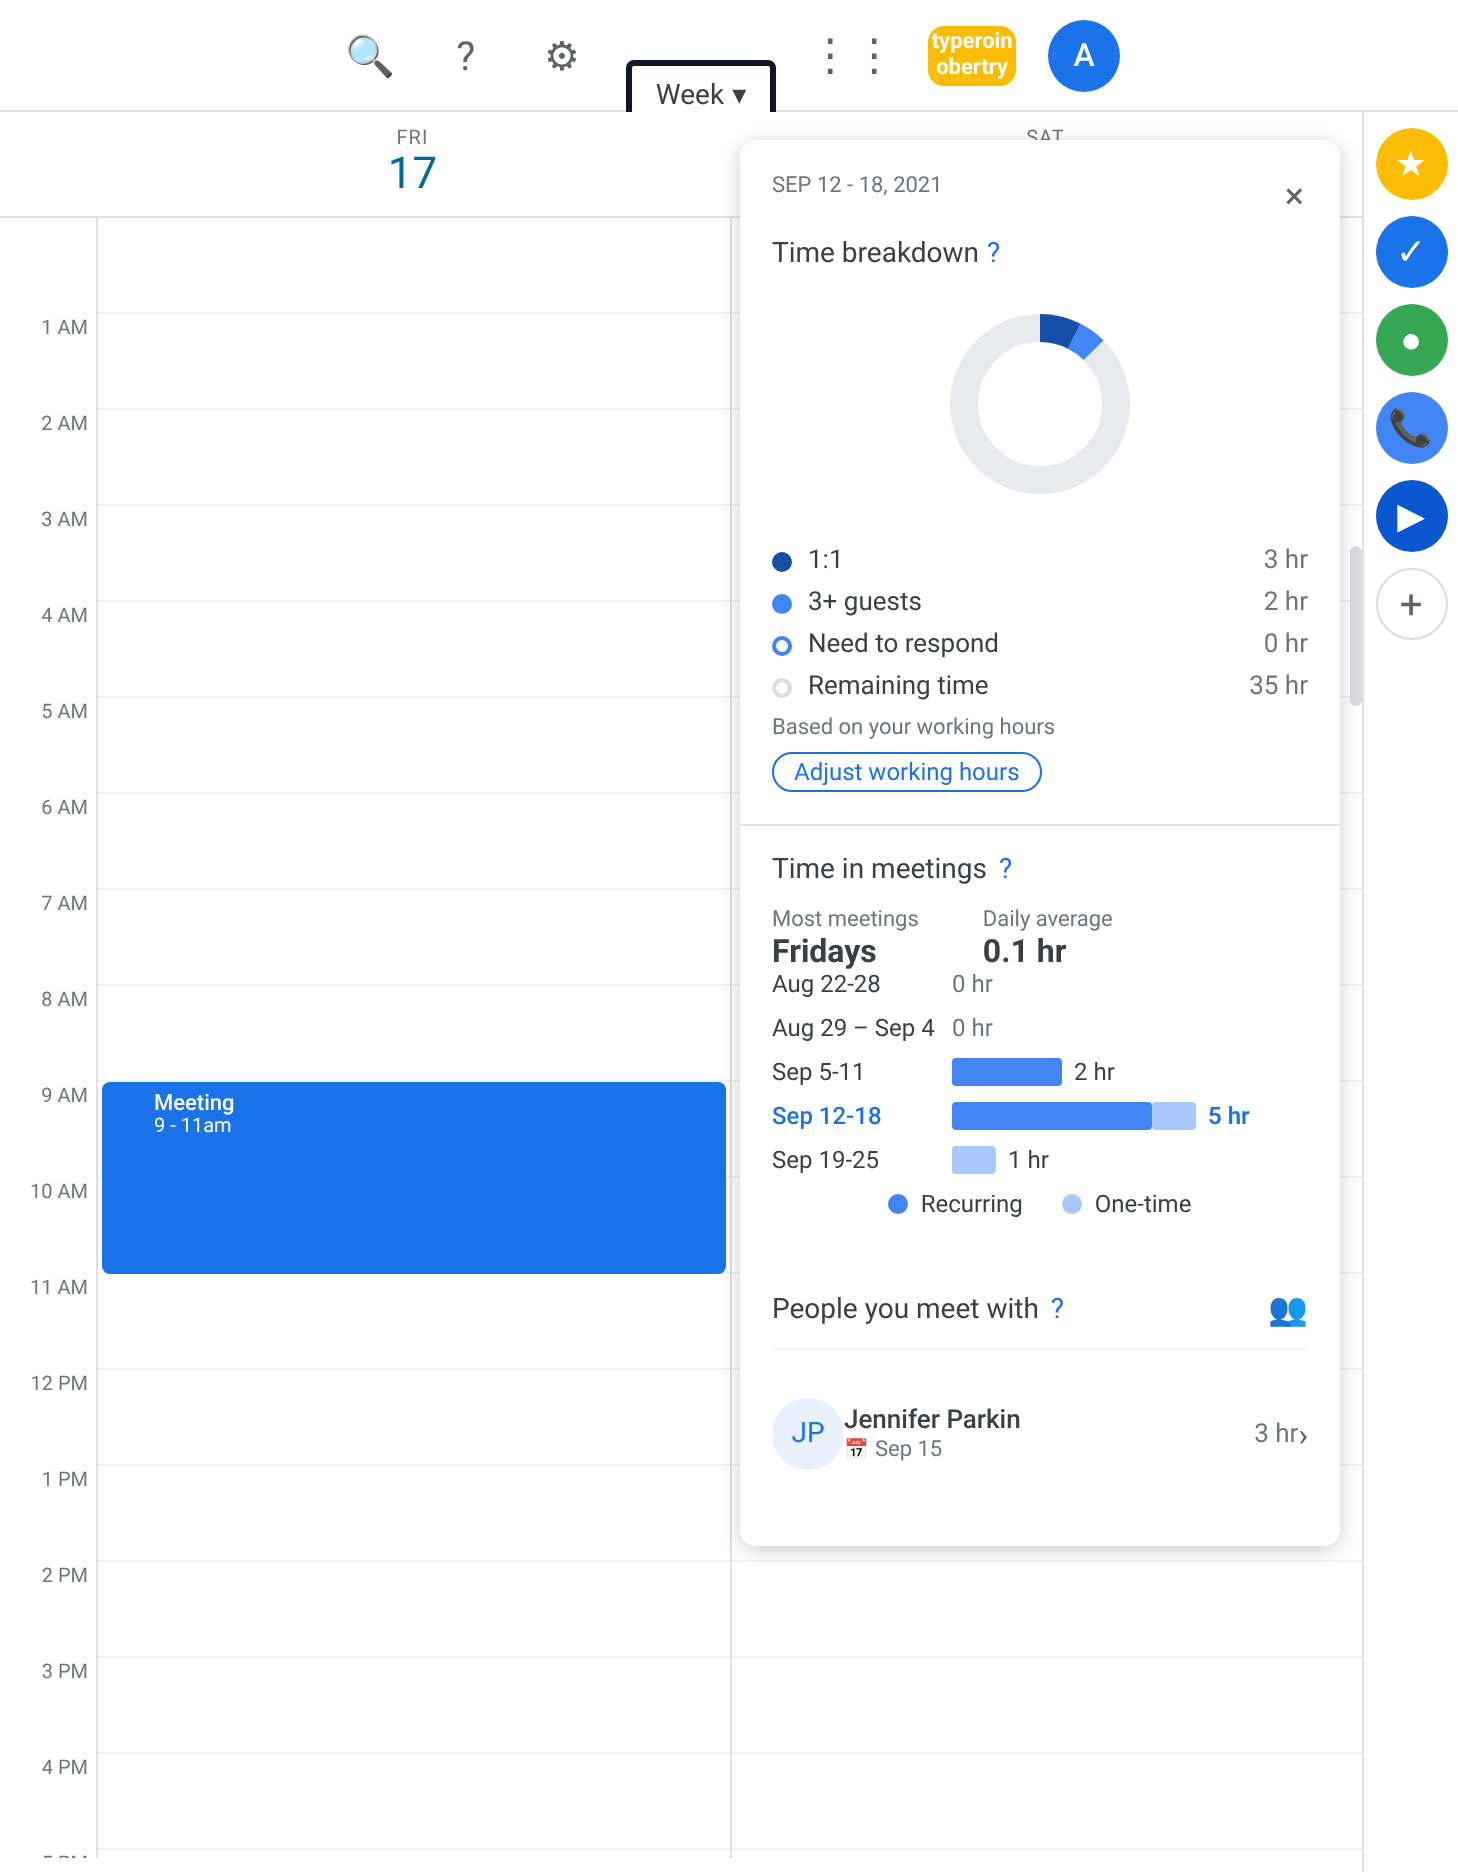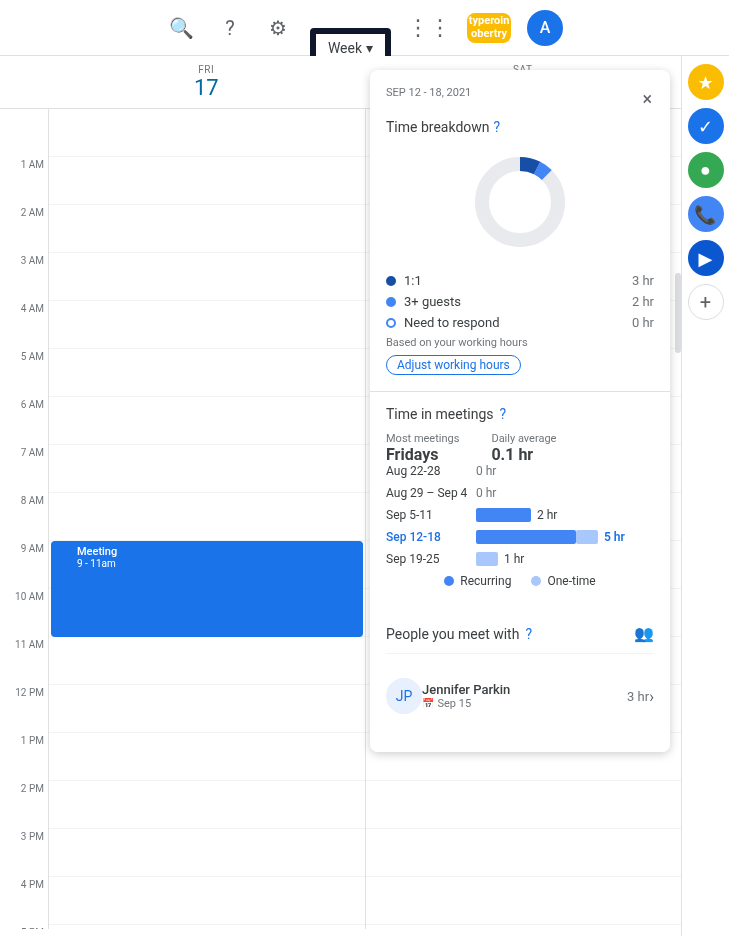--- a/index.html
+++ b/index.html
@@ -27,21 +27,21 @@
       width: 32px; height: 32px;
       display: flex; align-items: center; justify-content: center;
       border-radius: 50%;
       cursor: pointer;
       color: #5f6368;
       font-size: 20px;
     }
     .week-btn {
       display: flex; align-items: center; gap: 4px;
       padding: 6px 12px;
-      border: 6px solid #0f172a;
+      border: 3px solid #0f172a;
       border-radius: 4px;
       background: #fff;
       cursor: pointer;
       font-size: 14px;
       color: #3c4043;
       margin-top: 40px;
     }
     .grid-icon {
       font-size: 22px;
       color: #5f6368;
@@ -611,20 +611,27 @@
         </div>
         <span class="legend-value">2 hr</span>
       </div>
       <div class="legend-item">
         <div class="legend-left">
           <div class="legend-dot outline"></div>
           <span>Need to respond</span>
         </div>
         <span class="legend-value">0 hr</span>
       </div>
+      <div class="legend-item">
+        <div class="legend-left">
+          <div class="legend-dot gray"></div>
+          <span>Remaining time</span>
+        </div>
+        <span class="legend-value">35 hr</span>
+      </div>
     </div>
     <div class="based-text">Based on your working hours</div>
     <div class="adjust-btn">Adjust working hours</div>
   </div>
 
   <div class="meetings-section">
     <div class="meetings-title">
       <span>Time in meetings</span>
       <span class="info-icon">?</span>
     </div>

